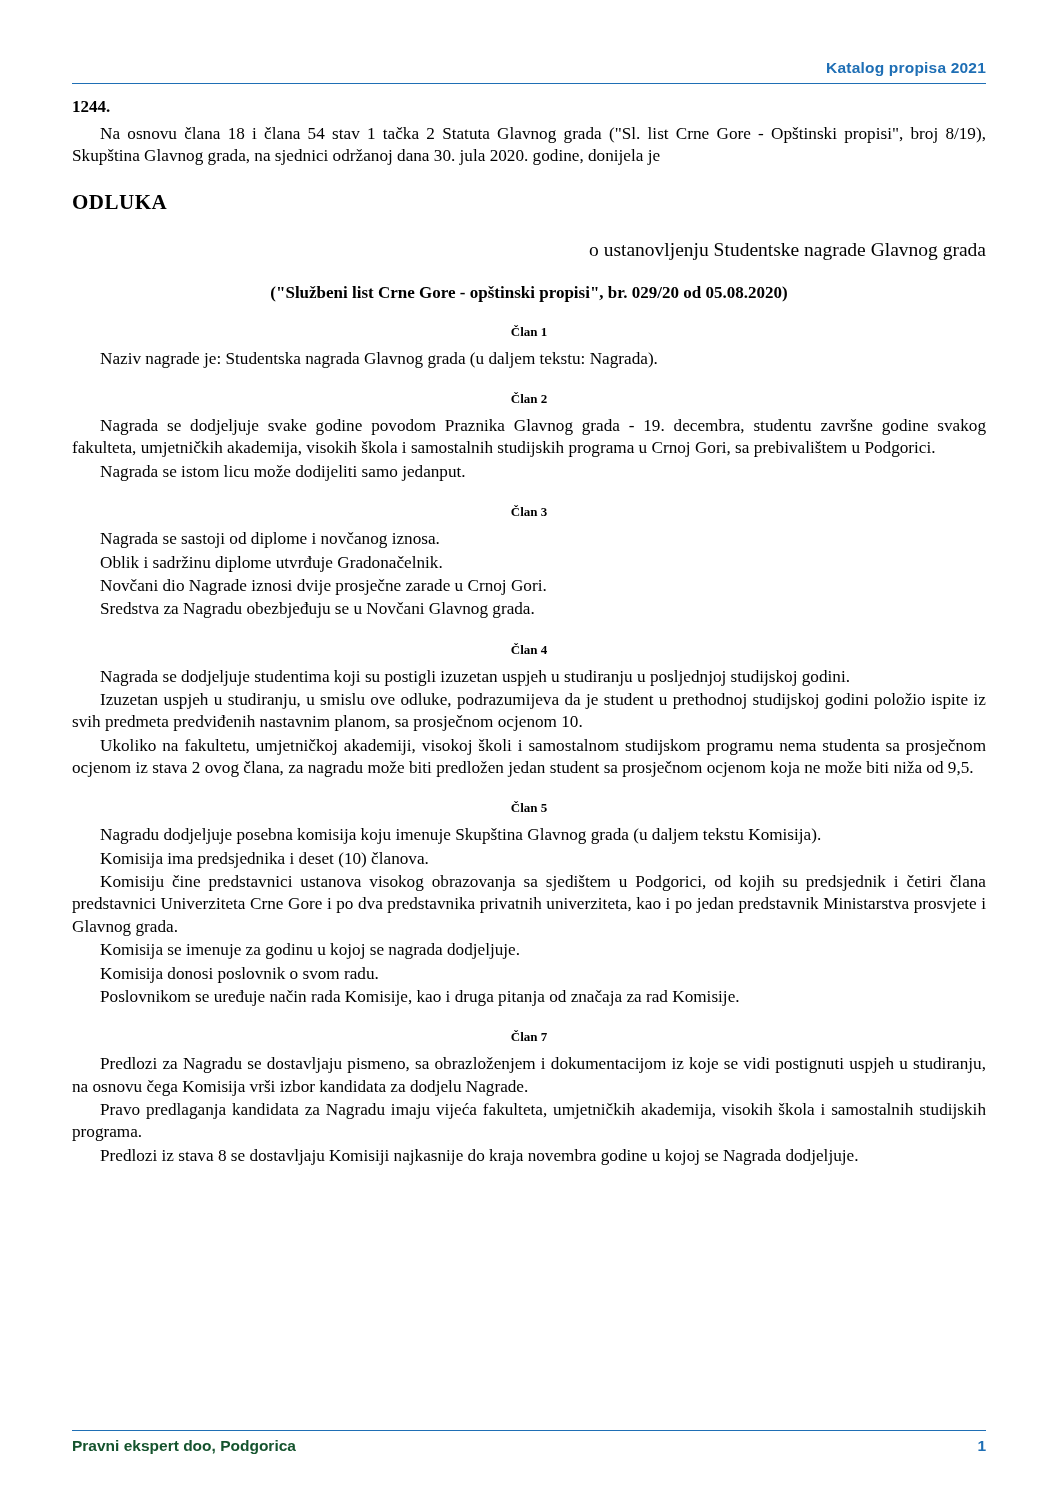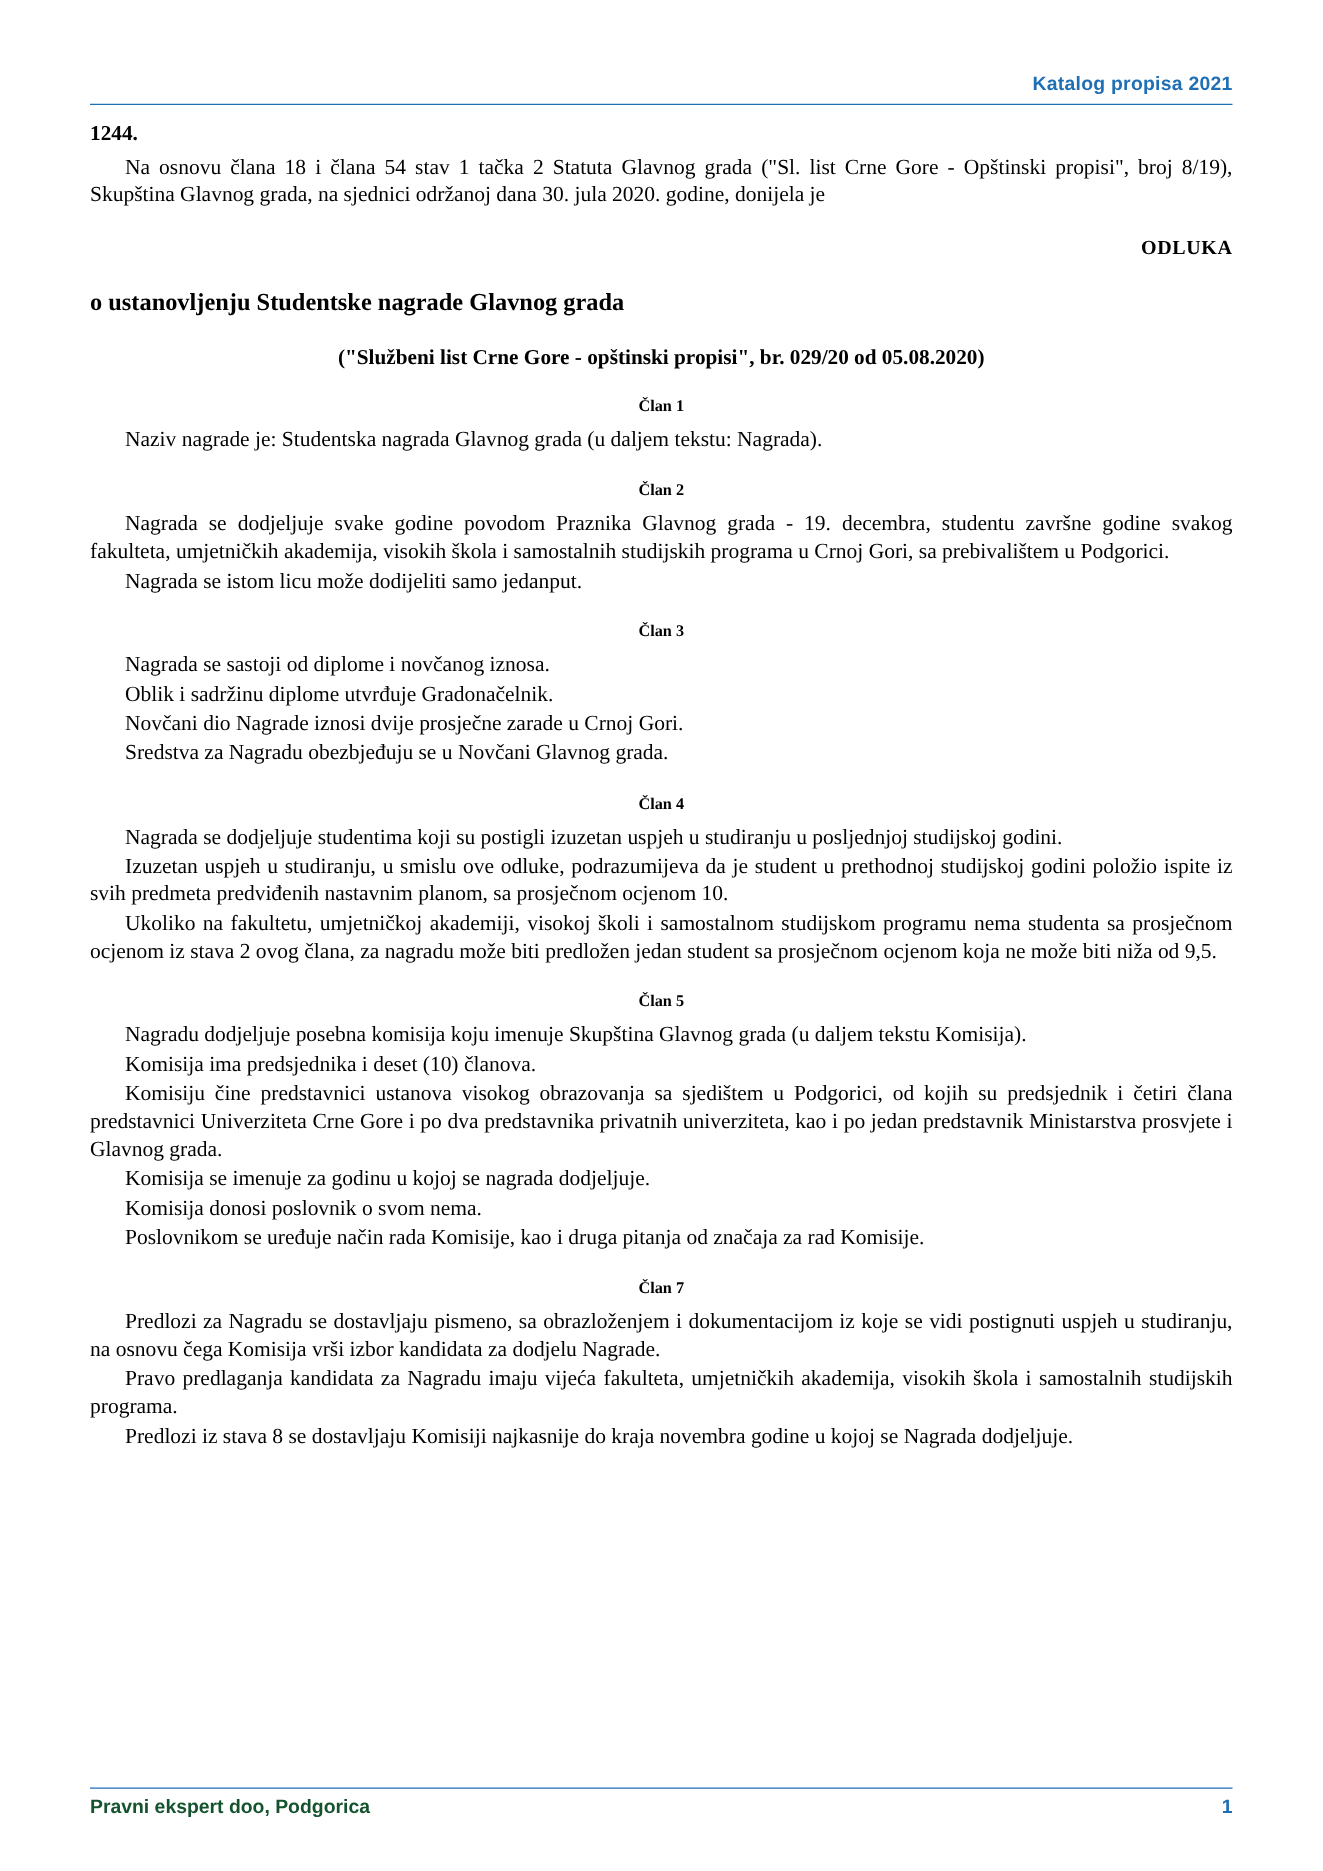--- a/index.html
+++ b/index.html
@@ -97,30 +97,30 @@
     margin: 0 0 6px 0;
   }
   p.para {
     margin: 0 0 1px 0;
     font-size: 17.2px;
     line-height: 1.30;
     text-align: justify;
     text-indent: 28px;
   }
   h1.doc-title {
-    text-align: right;
-    font-size: 16px;
+    text-align: left;
+    font-size: 21px;
     font-weight: bold;
     margin: 22px 0 0 0;
     letter-spacing: 0.5px;
   }
   h2.doc-subtitle {
-    text-align: left;
+    text-align: right;
     font-size: 19.5px;
-    font-weight: bold;
+    font-weight: normal;
     margin: 24px 0 0 0;
   }
   .doc-source {
     text-align: center;
     font-size: 17px;
     font-weight: bold;
     margin: 22px 0 0 0;
   }
   h3.article-head {
     text-align: center;
@@ -168,21 +168,21 @@
     <p class="para">Nagrada se dodjeljuje studentima koji su postigli izuzetan uspjeh u studiranju u posljednjoj studijskoj godini.</p>
     <p class="para">Izuzetan uspjeh u studiranju, u smislu ove odluke, podrazumijeva da je student u prethodnoj studijskoj godini položio ispite iz svih predmeta predviđenih nastavnim planom, sa prosječnom ocjenom 10.</p>
     <p class="para">Ukoliko na fakultetu, umjetničkoj akademiji, visokoj školi i samostalnom studijskom programu nema studenta sa prosječnom ocjenom iz stava 2 ovog člana, za nagradu može biti predložen jedan student sa prosječnom ocjenom koja ne može biti niža od 9,5.</p>
 
     <h3 class="article-head">Član 5</h3>
     <p class="para">Nagradu dodjeljuje posebna komisija koju imenuje Skupština Glavnog grada (u daljem tekstu Komisija).</p>
     <p class="para">Komisija ima predsjednika i deset (10) članova.</p>
     <p class="para">Komisiju čine predstavnici ustanova visokog obrazovanja sa sjedištem u Podgorici, od kojih su predsjednik i četiri člana predstavnici Univerziteta Crne Gore i po dva predstavnika privatnih univerziteta, kao i po jedan predstavnik Ministarstva prosvjete i Glavnog grada.</p>
     <p class="para">Komisija se imenuje za godinu u kojoj se nagrada dodjeljuje.</p>
 
-    <p class="para">Komisija donosi poslovnik o svom nema.</p>
+    <p class="para">Komisija donosi poslovnik o svom radu.</p>
     <p class="para">Poslovnikom se uređuje način rada Komisije, kao i druga pitanja od značaja za rad Komisije.</p>
 
     <h3 class="article-head">Član 7</h3>
     <p class="para">Predlozi za Nagradu se dostavljaju pismeno, sa obrazloženjem i dokumentacijom iz koje se vidi postignuti uspjeh u studiranju, na osnovu čega Komisija vrši izbor kandidata za dodjelu Nagrade.</p>
     <p class="para">Pravo predlaganja kandidata za Nagradu imaju vijeća fakulteta, umjetničkih akademija, visokih škola i samostalnih studijskih programa.</p>
     <p class="para">Predlozi iz stava 8 se dostavljaju Komisiji najkasnije do kraja novembra godine u kojoj se Nagrada dodjeljuje.</p>
 
   </div>
 
   <div class="footer">

